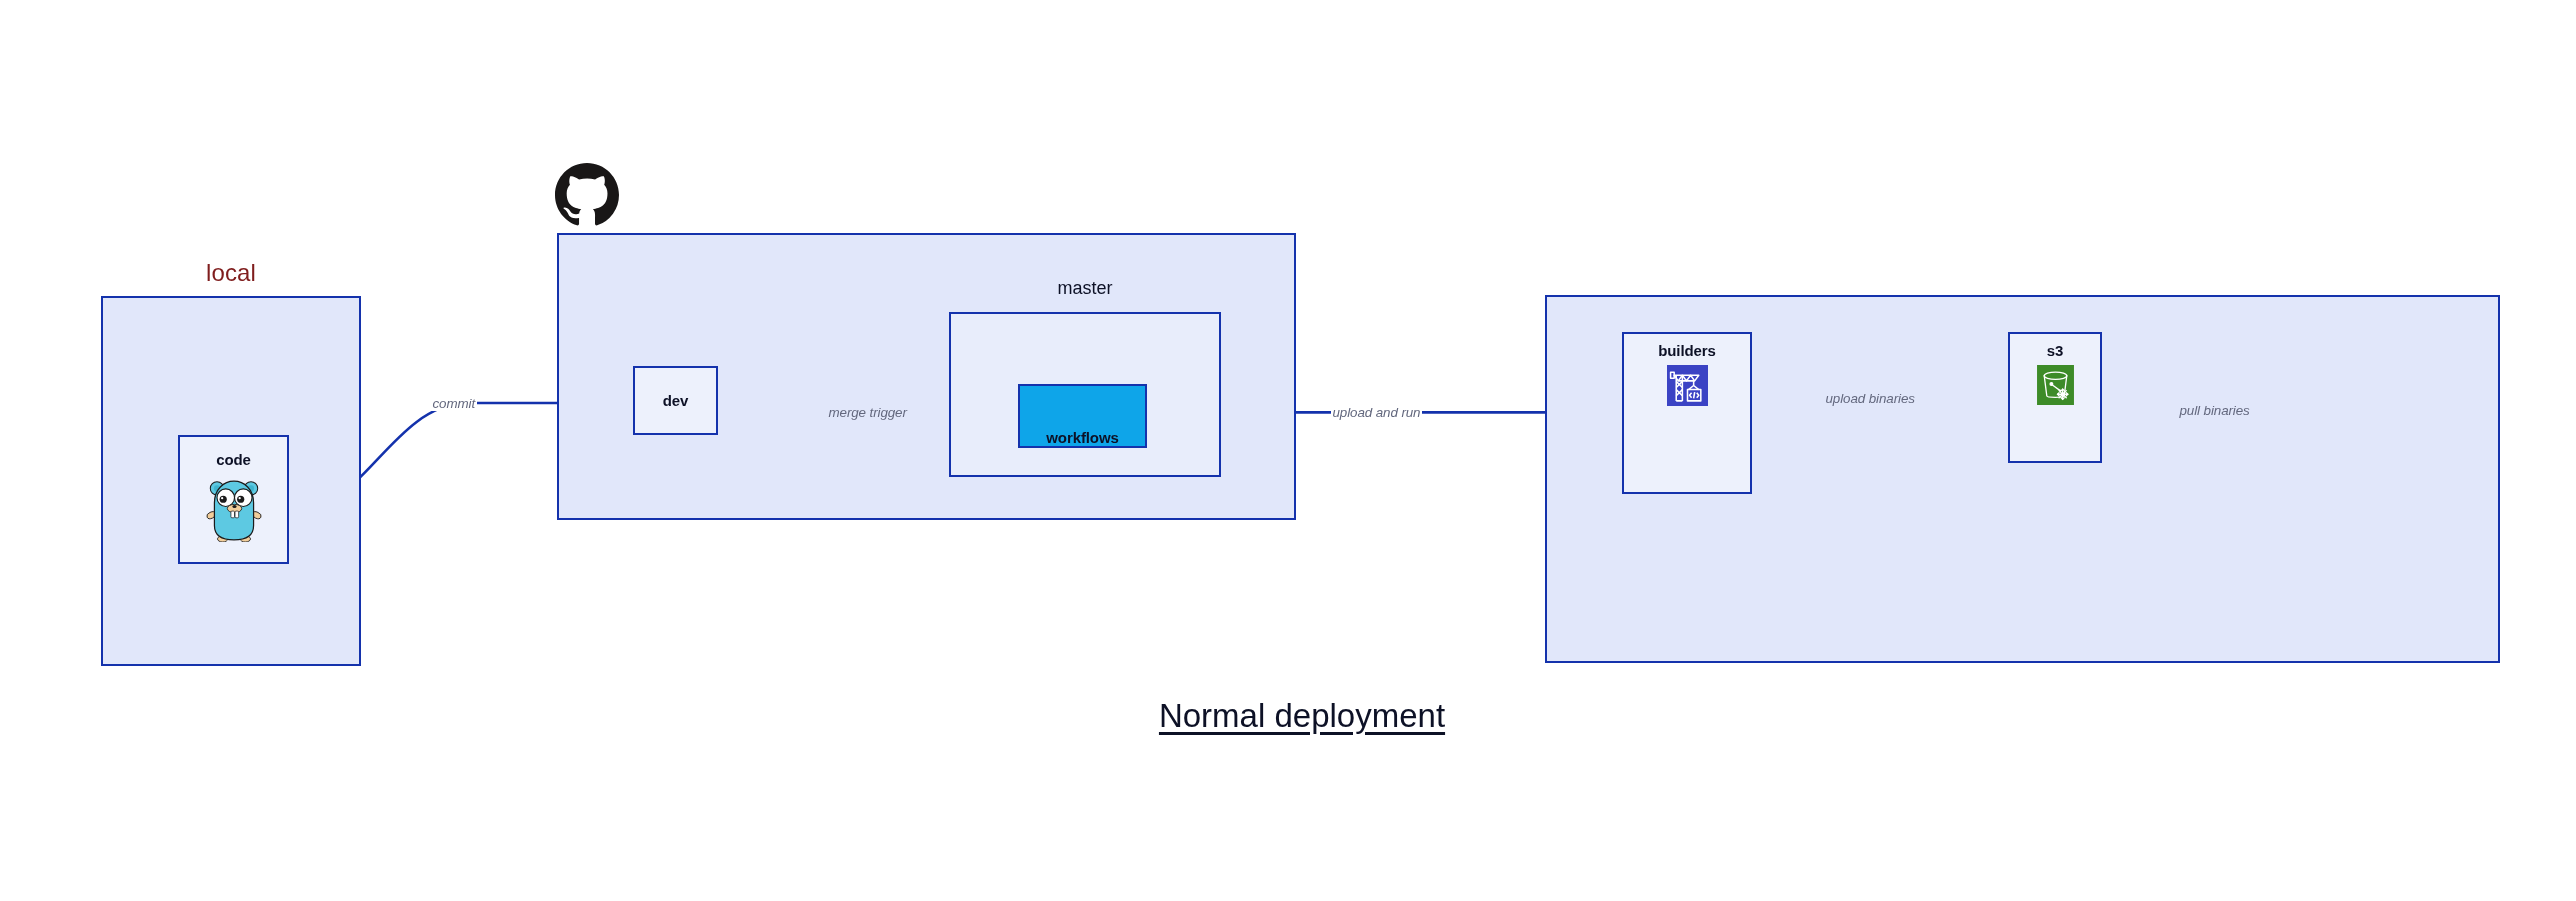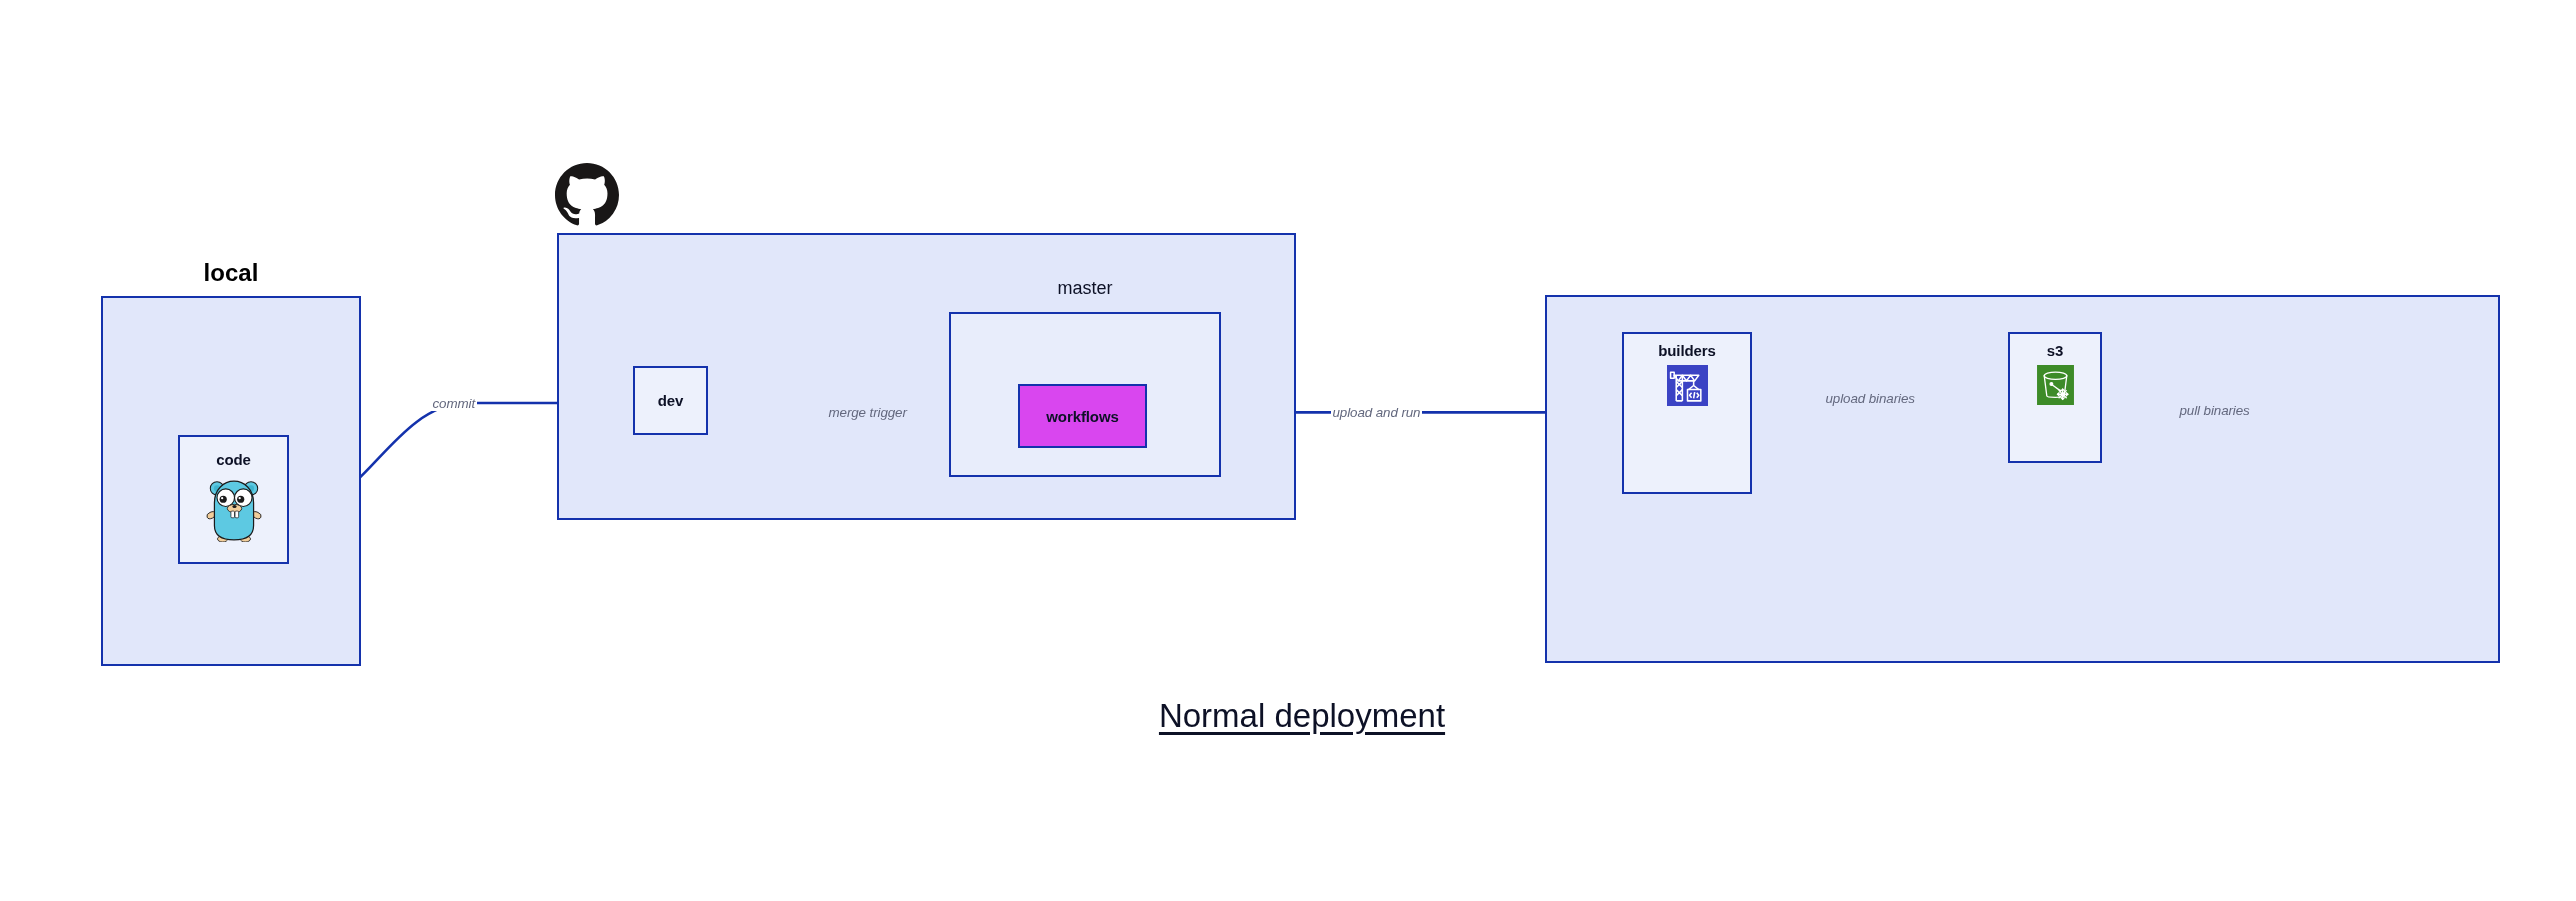--- a/index.html
+++ b/index.html
@@ -23,23 +23,23 @@
 
   
   .group-box {
     position: absolute;
     background: #e1e7fa;
     border: 2.6px solid #1432ac;
     box-sizing: border-box;
   }
   .group-label {
     position: absolute;
-    color: #000000;
+    color: #7f1d1d;
     font-size: 24px;
-    font-weight: 700;
+    font-weight: 400;
     white-space: nowrap;
     letter-spacing: 0.1px;
   }
 
   
   .sub-box {
     position: absolute;
     background: #e8edfb;
     border: 2.6px solid #1432ac;
     box-sizing: border-box;
@@ -173,29 +173,29 @@
   </div>
 
   <svg class="abs" style="left:555px; top:163px;" width="64" height="64" viewBox="0 0 16 16">
     <path fill="#191717" d="M8 0C3.58 0 0 3.58 0 8c0 3.54 2.29 6.53 5.47 7.59.4.07.55-.17.55-.38 0-.19-.01-.82-.01-1.49-2.01.37-2.53-.49-2.69-.94-.09-.23-.48-.94-.82-1.13-.28-.15-.68-.52-.01-.53.63-.01 1.08.58 1.23.82.72 1.21 1.87.87 2.33.66.07-.52.28-.87.51-1.07-1.78-.2-3.64-.89-3.64-3.95 0-.87.31-1.59.82-2.15-.08-.2-.36-1.02.08-2.12 0 0 .67-.21 2.2.82.64-.18 1.32-.27 2-.27s1.36.09 2 .27c1.53-1.04 2.2-.82 2.2-.82.44 1.1.16 1.92.08 2.12.51.56.82 1.27.82 2.15 0 3.07-1.87 3.75-3.65 3.95.29.25.54.73.54 1.48 0 1.07-.01 1.93-.01 2.2 0 .21.15.46.55.38A8.01 8.01 0 0 0 16 8c0-4.42-3.58-8-8-8z"></path>
   </svg>
 
   <div class="group-label" style="left:1123px; top:257px; width:124px; text-align:center;">github</div>
 
   <div class="group-box" style="left:557px; top:233px; width:739px; height:287px;"></div>
 
-  <div class="node-box" style="left:633px; top:366px; width:75px; height:69px; justify-content:center;">
+  <div class="node-box" style="left:633px; top:366px; width:85px; height:69px; justify-content:center;">
     <div class="node-title">dev</div>
   </div>
 
   <div class="sub-label" style="left:949px; top:278px; width:272px; text-align:center;">master</div>
 
   <div class="sub-box" style="left:949px; top:312px; width:272px; height:165px;"></div>
 
-  <div class="node-box" style="left:1018px; top:384px; width:129px; height:64px; justify-content:center; background:#d946ef;">
+  <div class="node-box" style="left:1018px; top:384px; width:129px; height:64px; justify-content:flex-end; background:#0ea5e9;">
     <div class="node-title">workflows</div>
   </div>
 
 
   <div class="group-box" style="left:1545px; top:295px; width:955px; height:368px;"></div>
 
   <div class="node-box" style="left:1622px; top:332px; width:130px; height:162px; padding-top:8.2px;">
     <div class="node-title">builders</div>
     <svg class="node-icon" width="41" height="41" viewBox="0 0 80 80" style="margin-top:6.2px;">
       <rect x="0" y="0" width="80" height="80" fill="#3b43c4"></rect>

